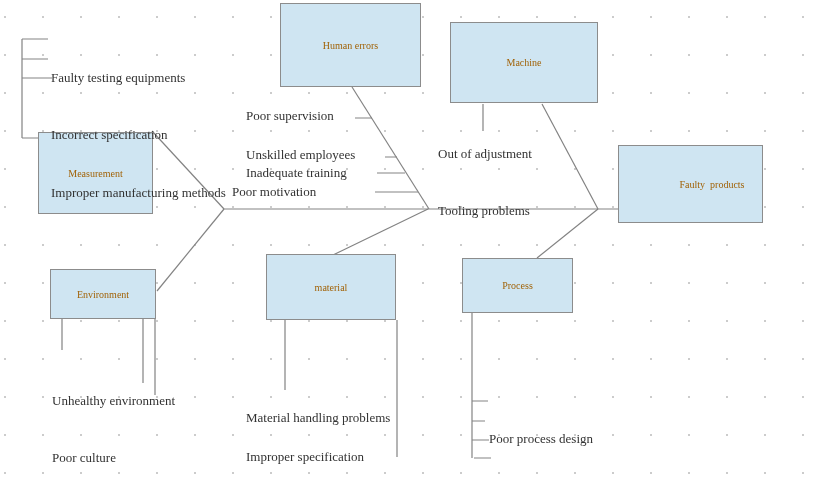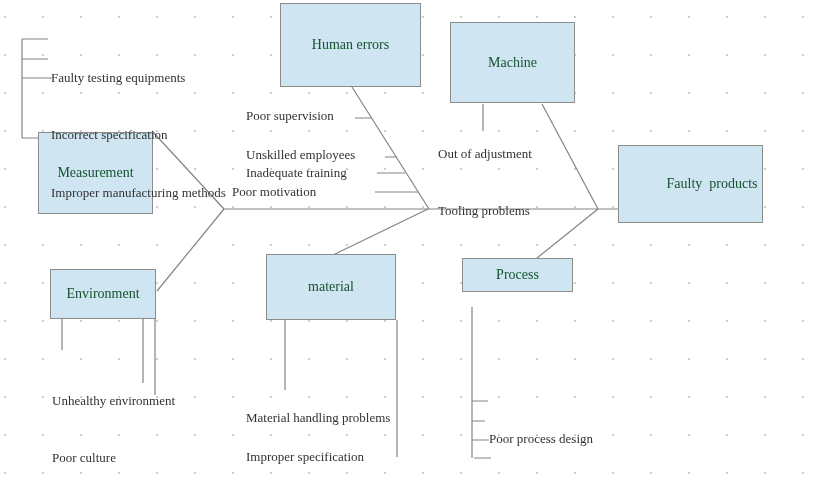--- a/index.html
+++ b/index.html
@@ -28,23 +28,23 @@
   .box {
     position: absolute;
     background: #cfe5f2;
     border: 1px solid #8c8c8c;
     display: flex;
     align-items: center;
     justify-content: center;
     box-sizing: border-box;
   }
   .box .box-label {
-    font-size: 14px;
+    font-size: 10px;
     white-space: pre;
-    color: #14532d;
+    color: #a16207;
   }
   .txt {
     position: absolute;
     font-size: 13px;
     white-space: pre;
     color: #323232;
   }
   .txt .line { display: block; }
 </style>
 </head>
@@ -77,37 +77,37 @@
   </svg>
 
   <div class="box" style="left:38px; top:111px; width:115px; height:82px;margin-top:21px;">
     <span class="box-label">Measurement</span>
   </div>
 
   <div class="box" style="left:280px; top:3px; width:141px; height:84px;">
     <span class="box-label">Human errors</span>
   </div>
 
-  <div class="box" style="left:450px; top:22px; width:125px; height:81px;">
+  <div class="box" style="left:450px; top:22px; width:148px; height:81px;">
     <span class="box-label">Machine</span>
   </div>
 
   <div class="box" style="left:618px; top:145px; width:145px; height:78px;padding-left:43px;">
     <span class="box-label">Faulty  products</span>
   </div>
 
   <div class="box" style="left:50px; top:269px; width:106px; height:50px;">
     <span class="box-label">Environment</span>
   </div>
 
   <div class="box" style="left:266px; top:254px; width:130px; height:66px;">
     <span class="box-label">material</span>
   </div>
 
-  <div class="box" style="left:462px; top:258px; width:111px; height:34px;">
+  <div class="box" style="left:462px; top:258px; width:111px; height:55px;">
     <span class="box-label">Process</span>
   </div>
 
   <div class="txt" style="left:51px; top:29px; line-height:19.3px;">
     <span class="line">Faulty testing equipments</span>
     <span class="line">Incorrect specification</span>
     <span class="line">Improper manufacturing methods</span>
   </div>
 
   <div class="txt" style="left:246px; top:108px;">Poor supervision</div>

